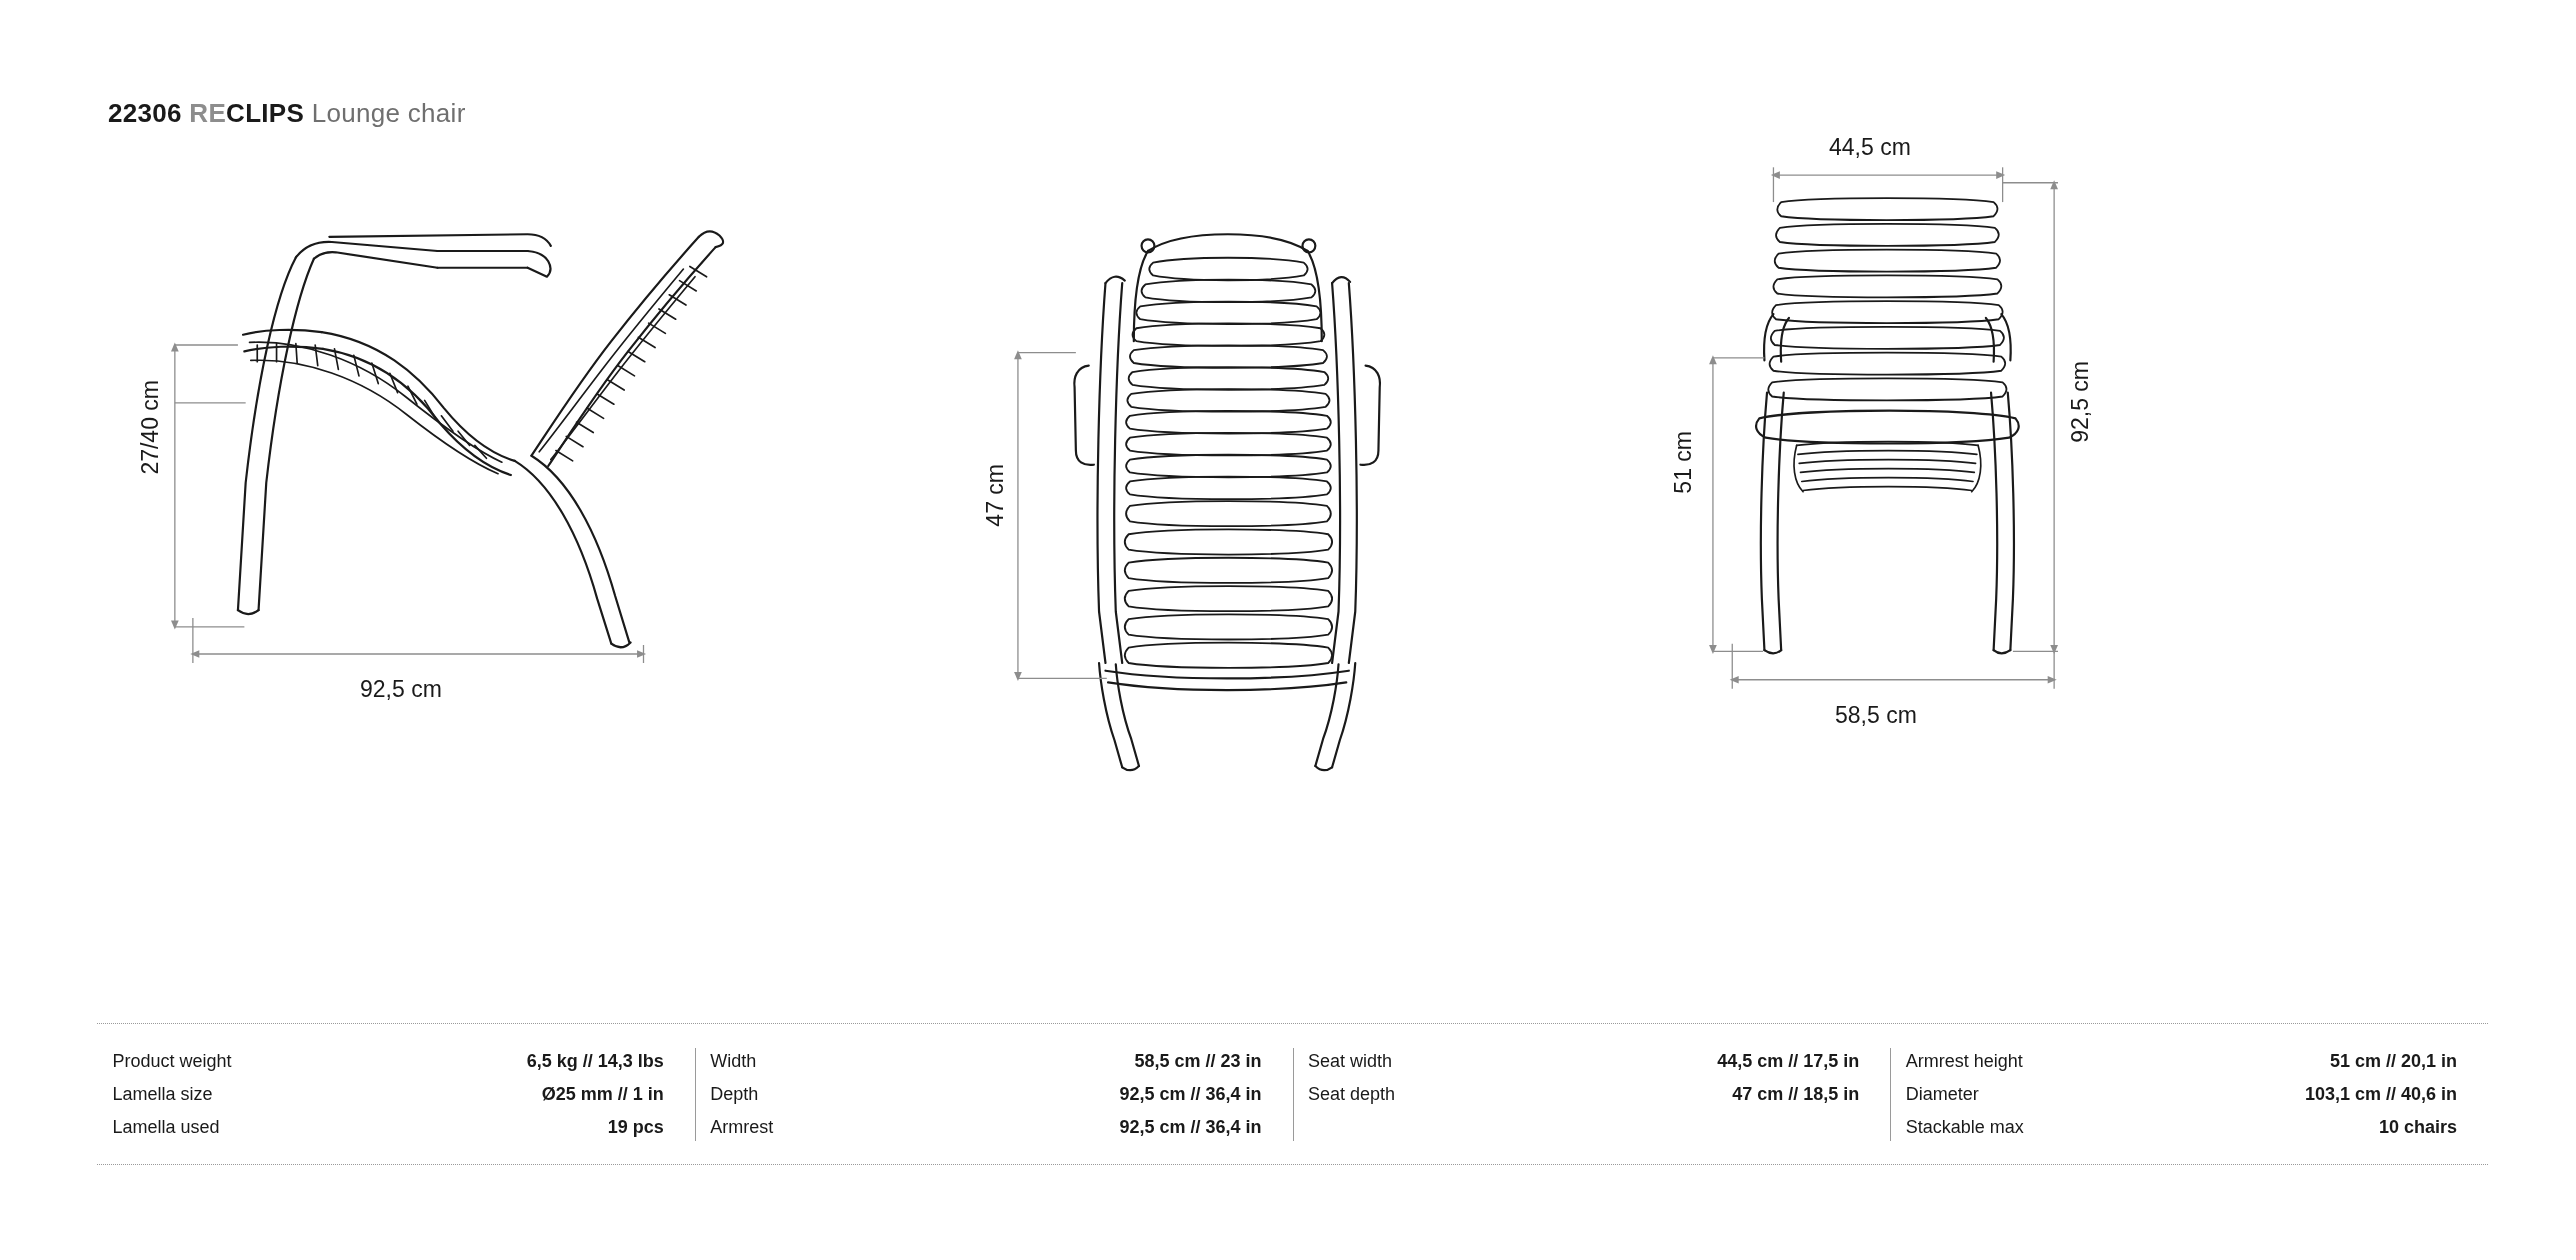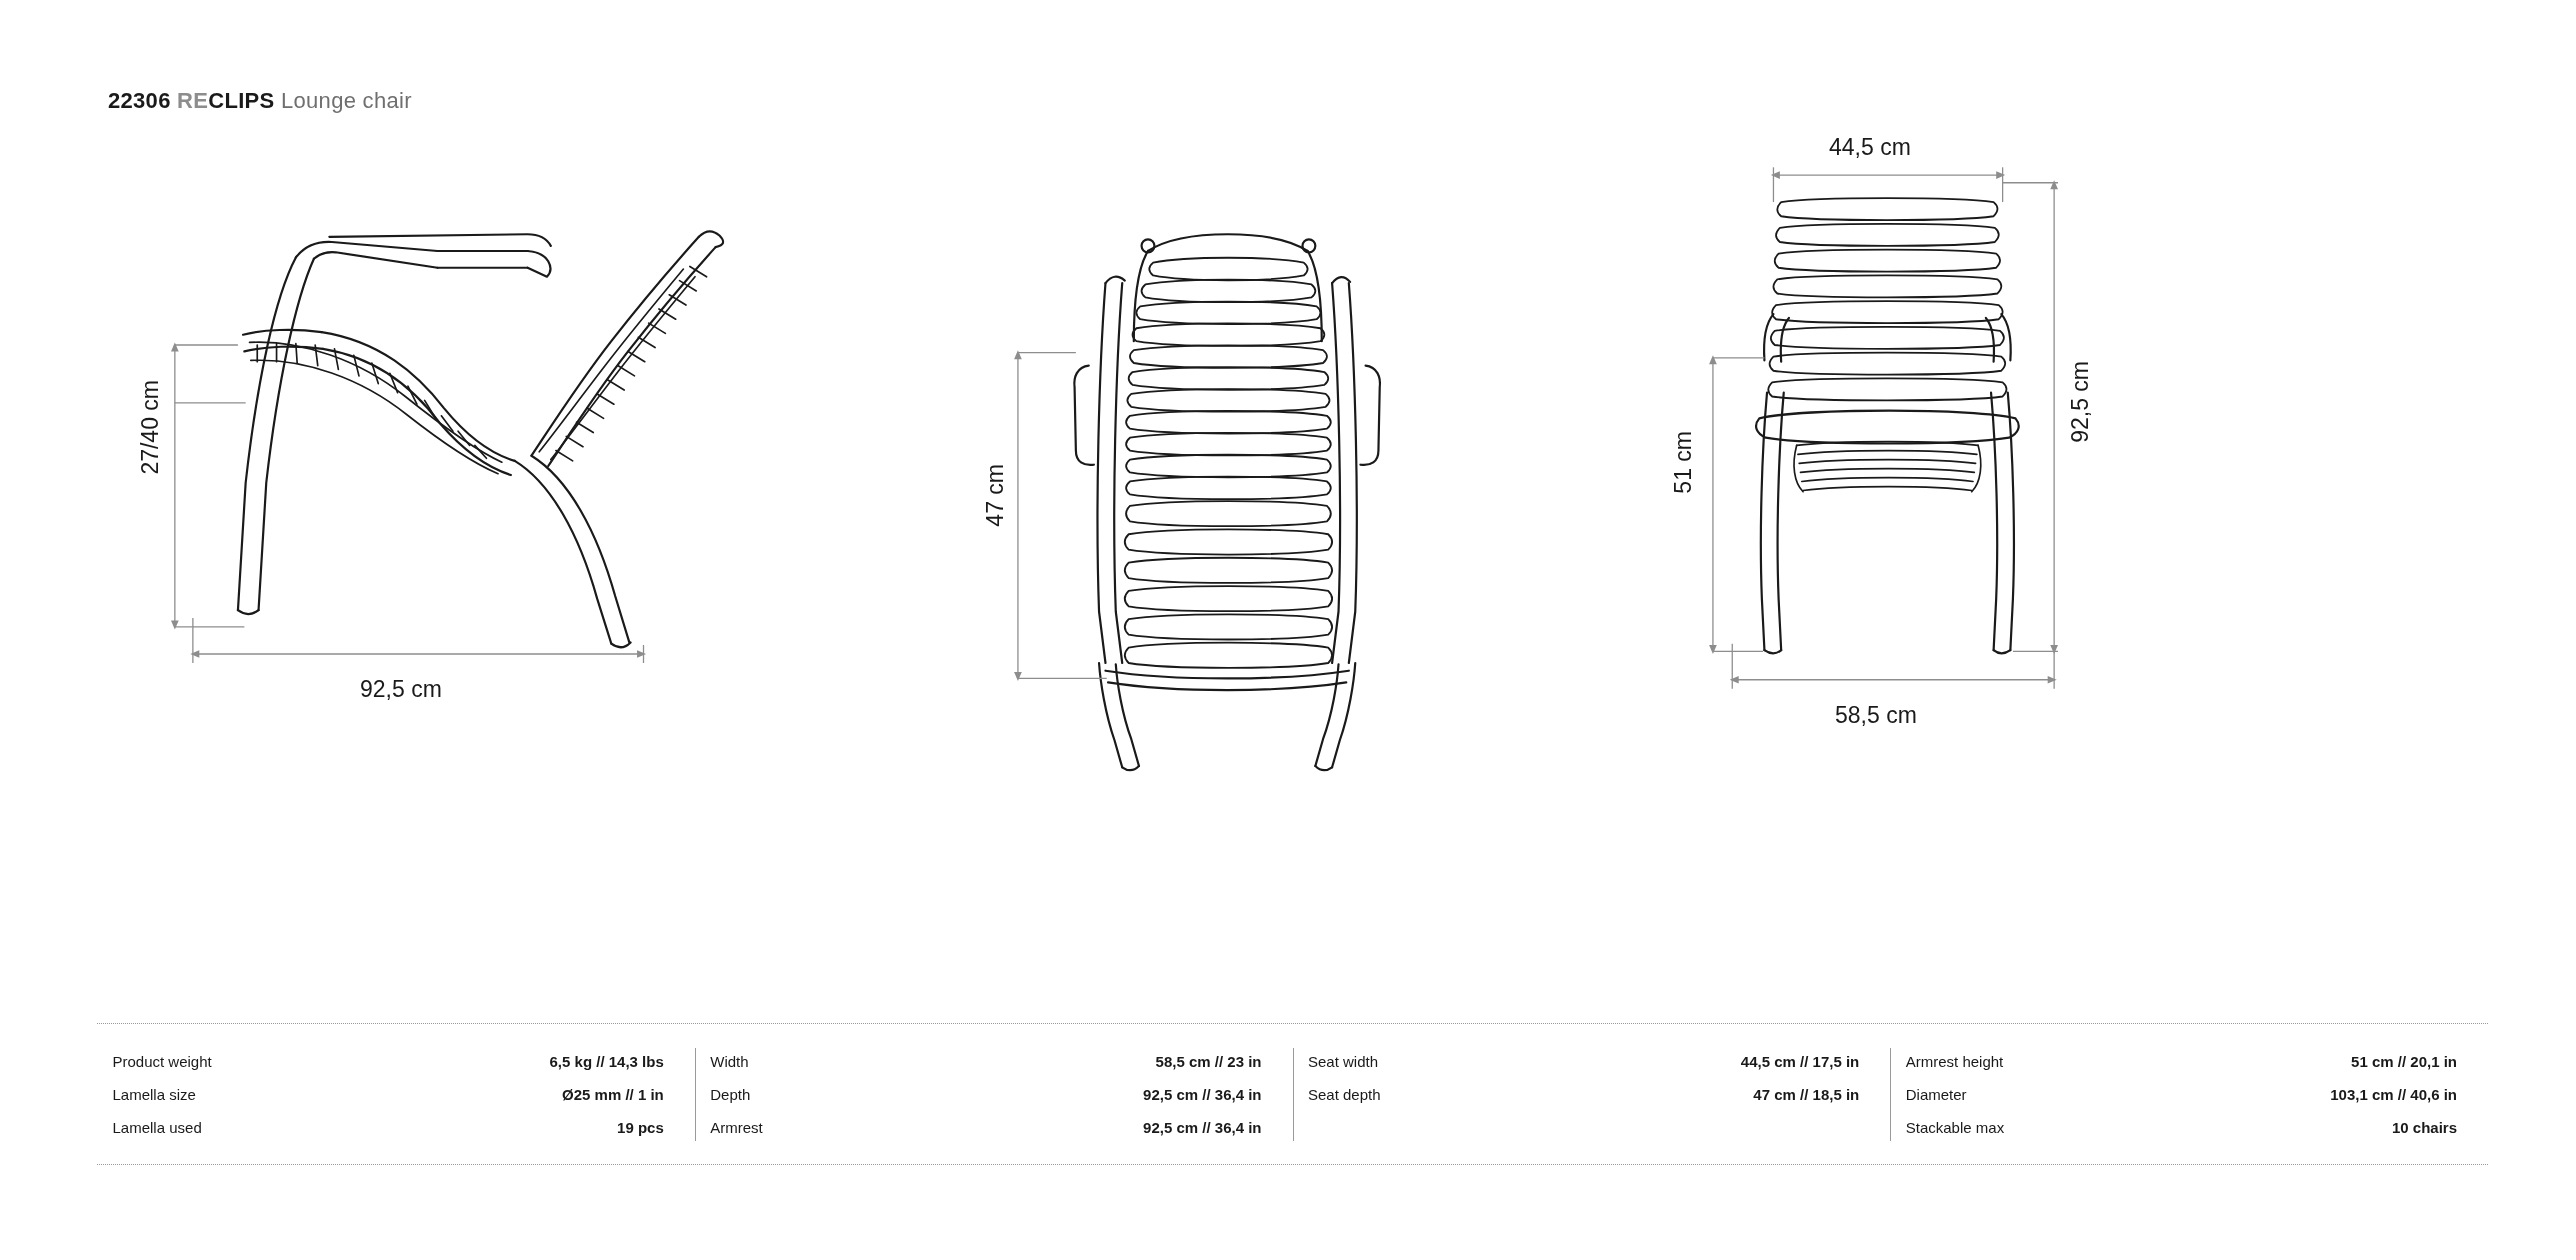--- a/index.html
+++ b/index.html
@@ -13,22 +13,22 @@
     font-family: "Liberation Sans", sans-serif;
     color: #1a1a1a;
     position: relative;
     overflow: hidden;
   }
 
   
   .title {
     position: absolute;
     left: 108px;
-    top: 88px;
-    font-size: 22px;
+    top: 98px;
+    font-size: 26px;
     letter-spacing: 0.3px;
     white-space: nowrap;
   }
   .title .code {
     font-weight: bold;
     color: #1a1a1a;
   }
   .title .brand-light {
     font-weight: bold;
     color: #8d8d8d;
@@ -108,21 +108,21 @@
     position: absolute;
     left: 0;
     top: 2.6px;
     bottom: 2.6px;
     width: 0.6px;
     background: #9a9a9a;
   }
   .spec-row {
     display: flex;
     justify-content: space-between;
-    font-size: 15px;
+    font-size: 18px;
     line-height: 33px;
     color: #1a1a1a;
     white-space: nowrap;
   }
   .spec-row .k { text-align: left; }
   .spec-row .v { text-align: right; font-weight: bold; }
 </style>
 </head>
 <body>
 

